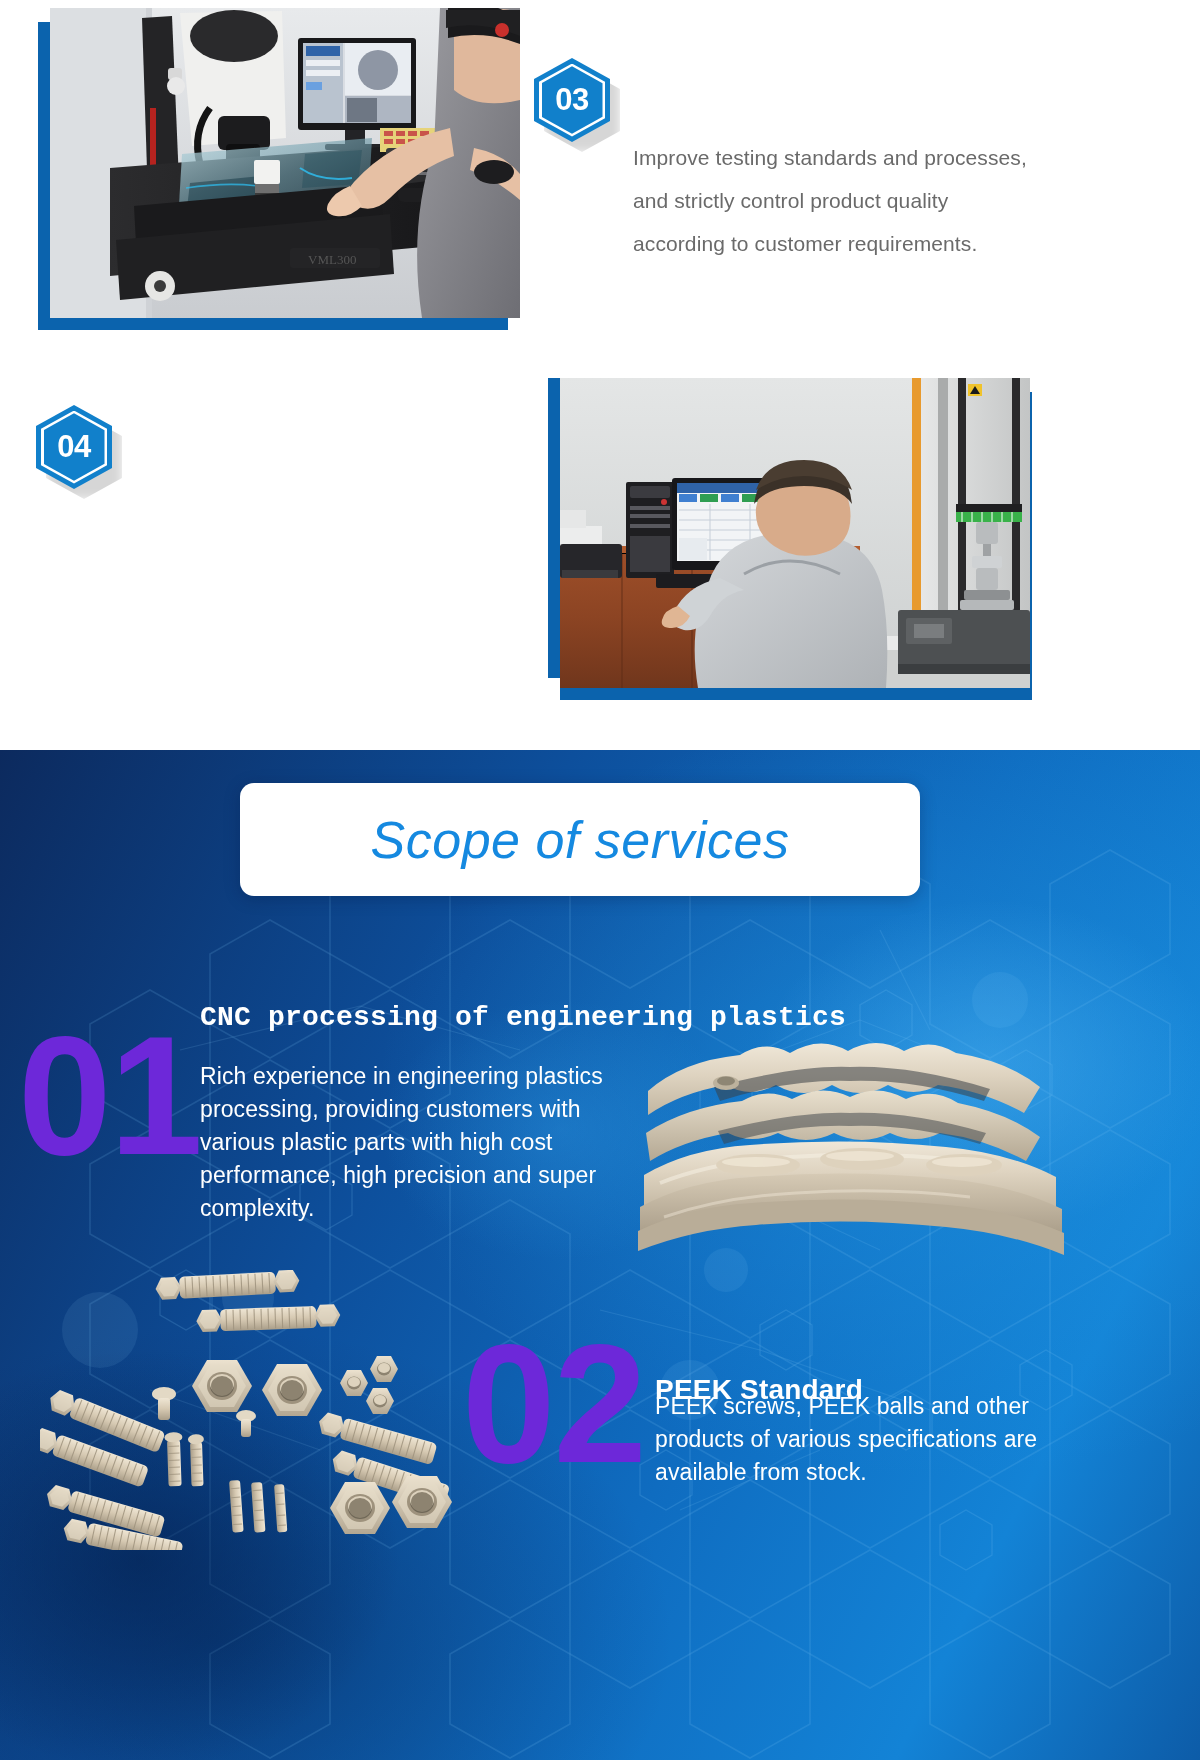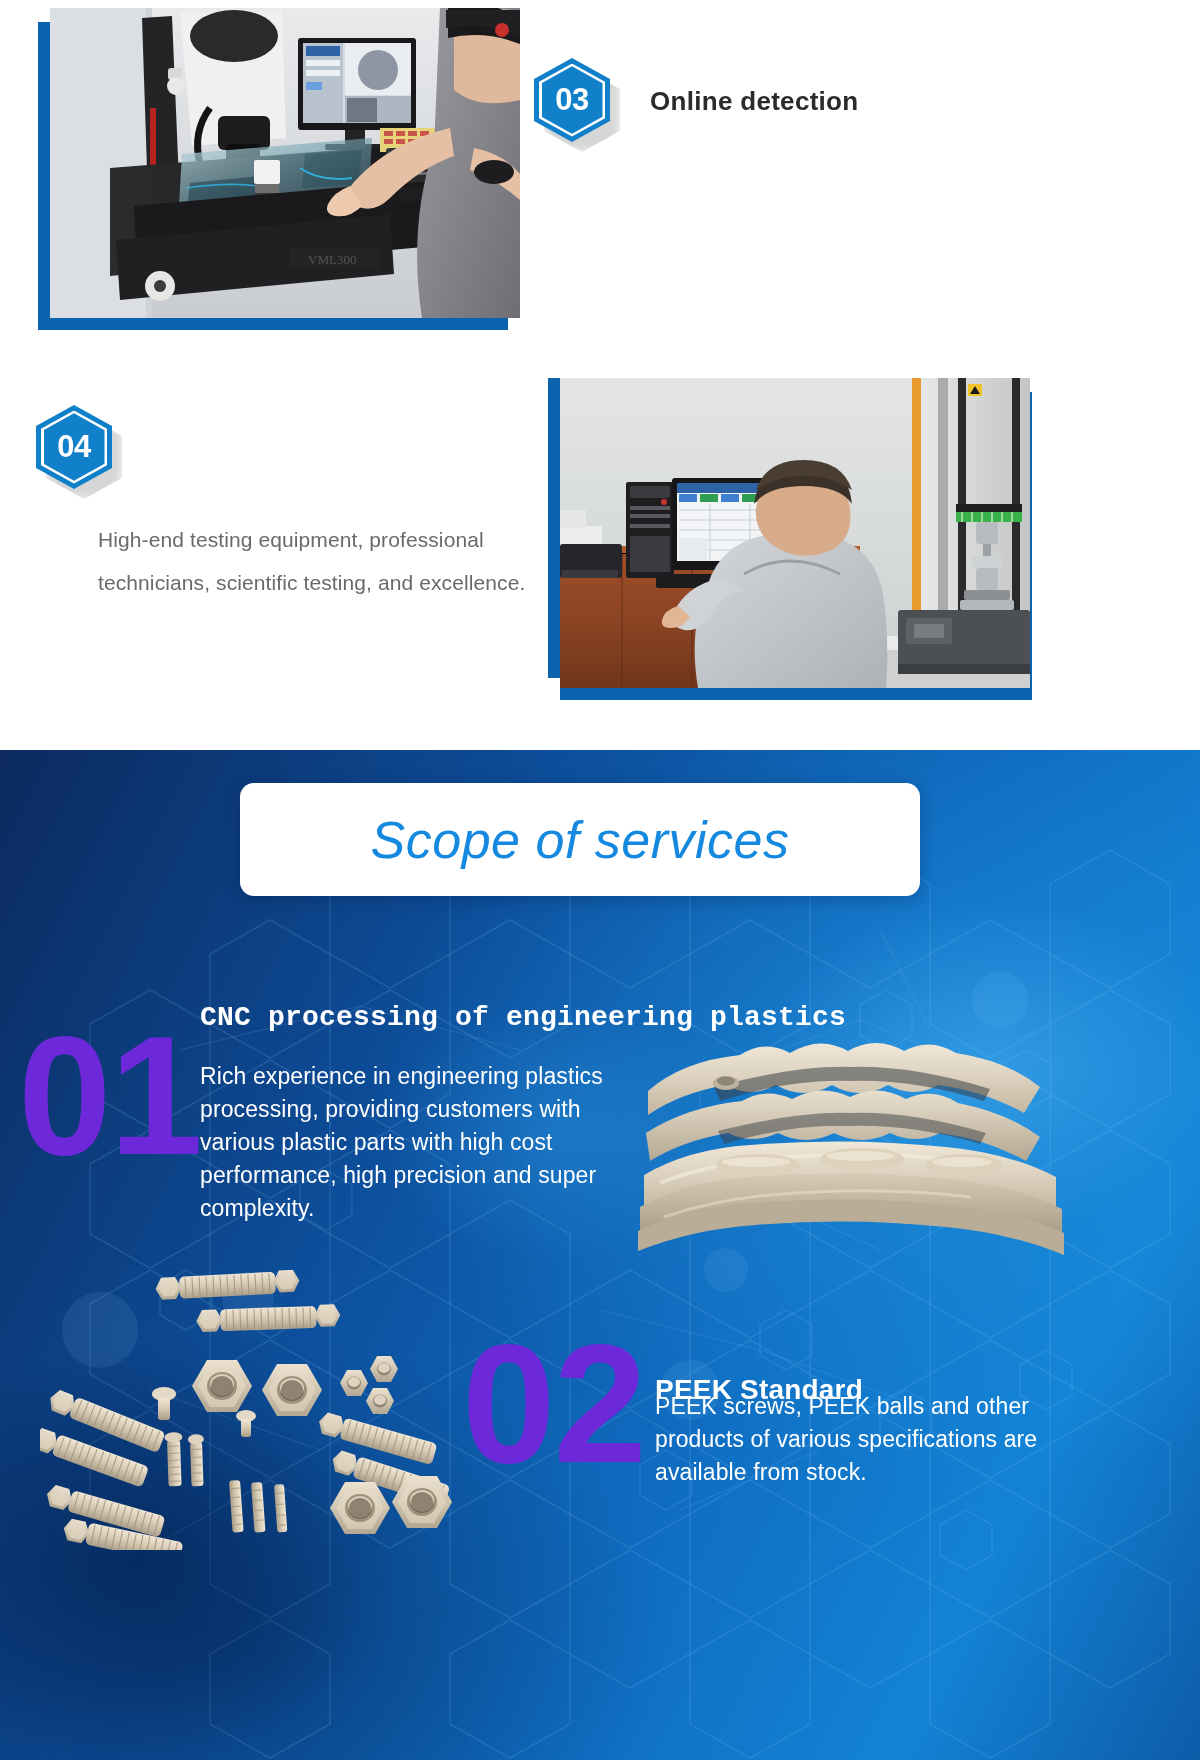--- a/index.html
+++ b/index.html
@@ -251,30 +251,29 @@
     </div>
   </div>
 
   <div class="hex-badge" id="blk3-badge">
     <div class="hex-shadow"></div>
     <div class="hex-outer"></div>
     <div class="hex-inner"></div>
     <div class="hex-core"></div>
     <div class="hex-num">03</div>
   </div>
-  <div class="blk-title" id="blk3-title">Online detection</div>
+  <div class="blk-body" id="blk3-body">Improve testing standards and processes, and strictly control product quality according to customer requirements.</div>
 
   <div class="hex-badge" id="blk4-badge">
     <div class="hex-shadow"></div>
     <div class="hex-outer"></div>
     <div class="hex-inner"></div>
     <div class="hex-core"></div>
     <div class="hex-num">04</div>
   </div>
-  <div class="blk-body" id="blk4-body">High-end testing equipment, professional technicians, scientific testing, and excellence.</div>
 
   <div class="photo-frame" id="photo2-frame">
     <div class="accent accent-left"></div>
     <div class="accent accent-bottom"></div>
     <div class="accent accent-right"></div>
     <div class="photo" id="photo2">
       <svg class="scene" viewBox="0 0 470 310" preserveAspectRatio="none">
         <defs>
           <linearGradient id="wall2" x1="0" y1="0" x2="0" y2="1">
             <stop offset="0" stop-color="#e4e6e6"></stop>

